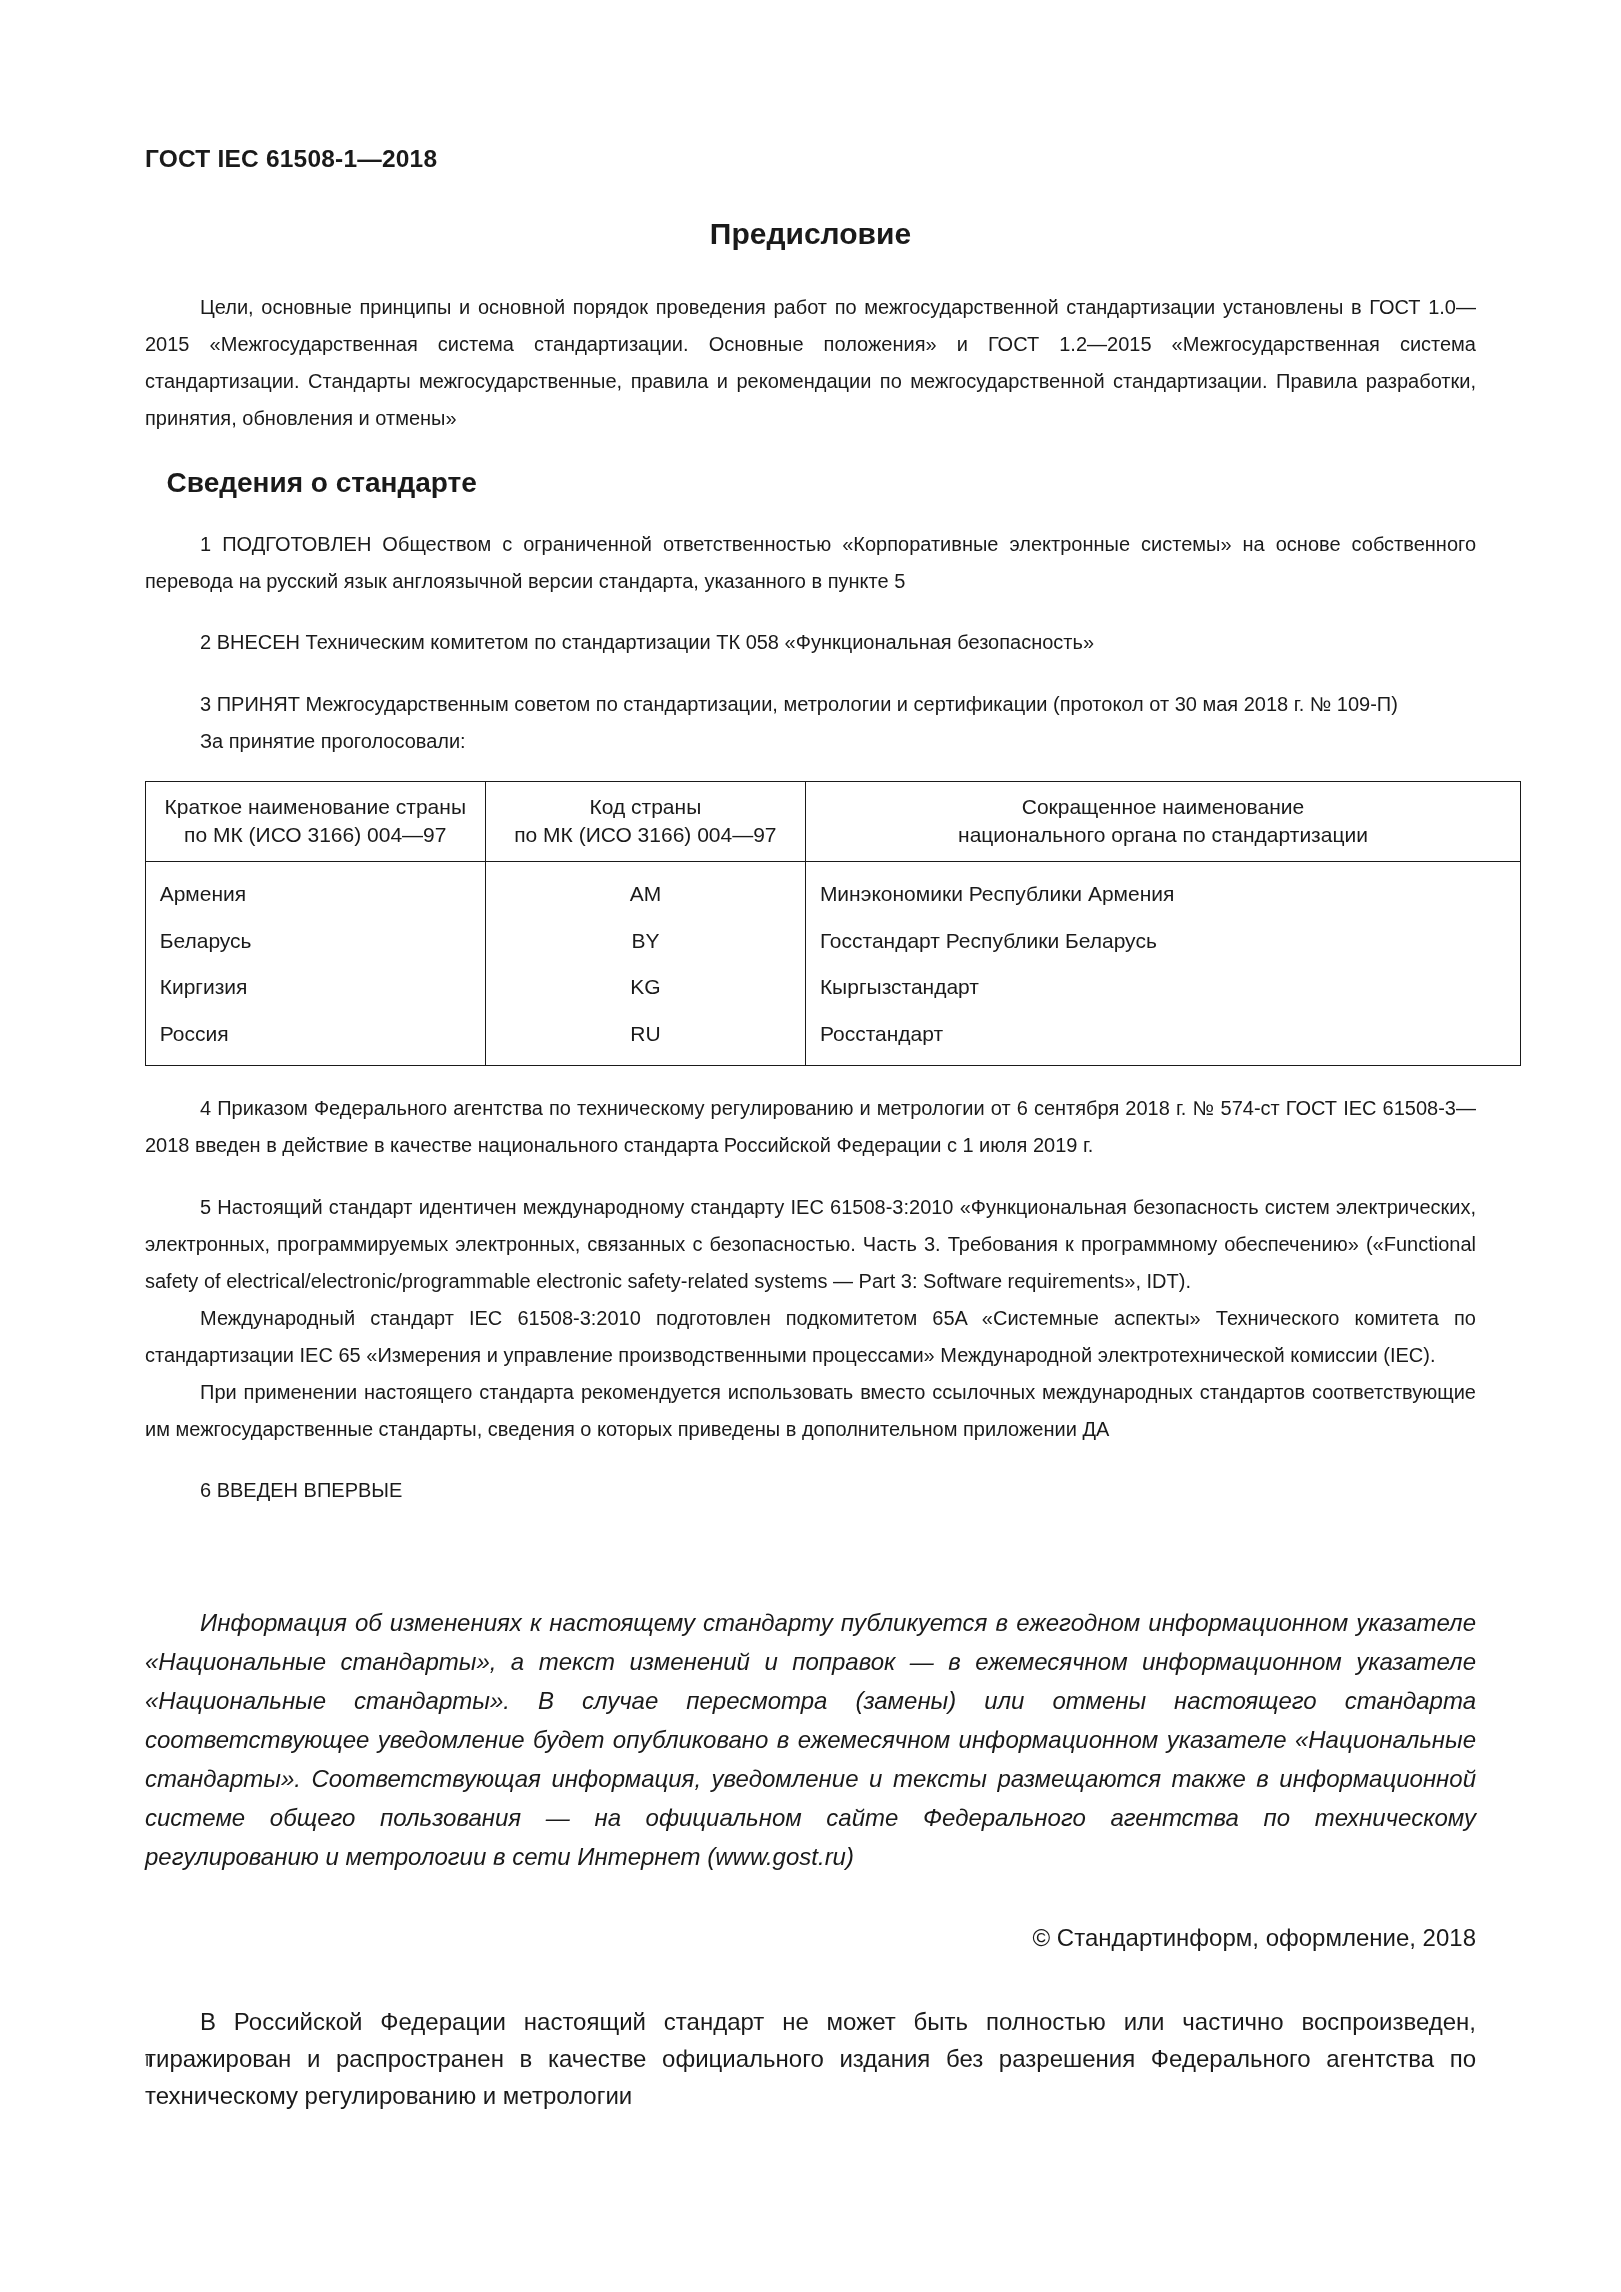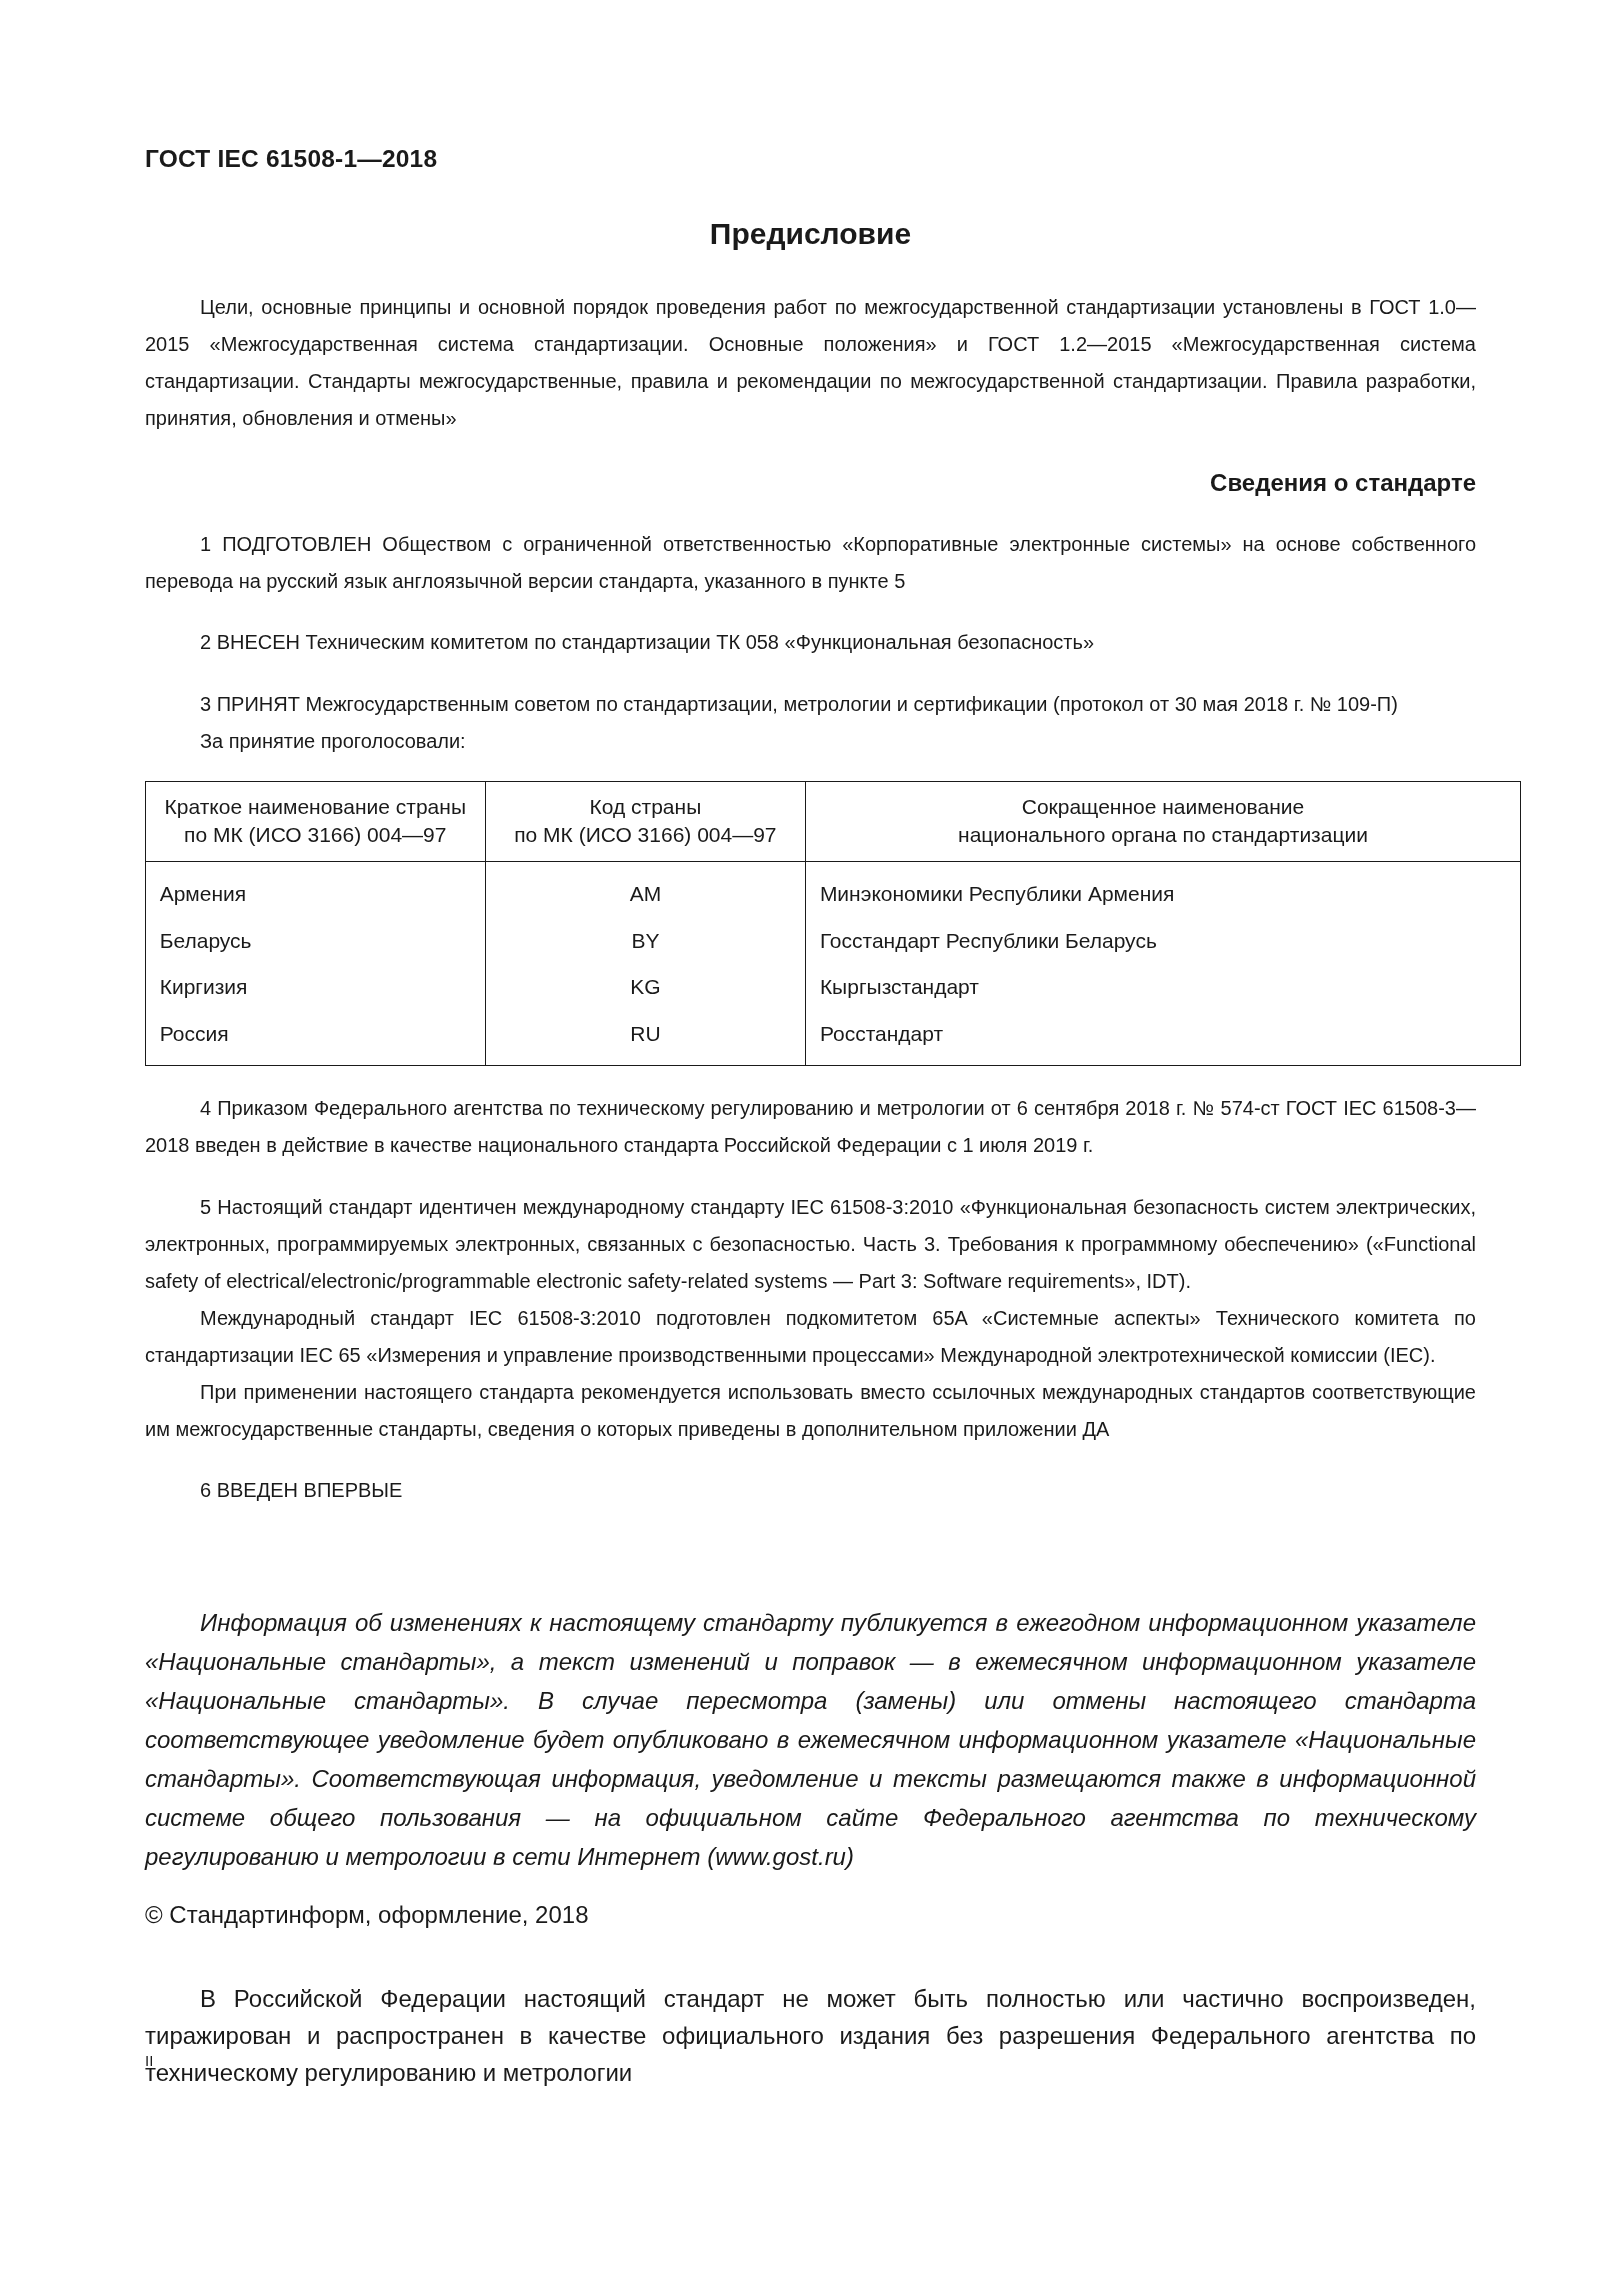--- a/index.html
+++ b/index.html
@@ -54,25 +54,24 @@
     font-size: 20px;
     line-height: 37px;
     text-align: justify;
     text-indent: 55px;
     hyphens: manual;
   }
   p.gap-lg { margin-top: 24.5px; }
 
   .section-heading {
     margin: 27.4px 0 0 0;
-    font-size: 24px;
+    font-size: 28px;
     line-height: 37px;
     font-weight: bold;
     text-indent: 21.6px;
-    text-align: right;
   }
 
   
   .vote-table-wrap {
     margin-top: 21.6px;
   }
   table.vote-table {
     width: 1325px;
     border-collapse: collapse;
     table-layout: fixed;
@@ -108,23 +107,23 @@
     margin-top: 94px;
     font-size: 24px;
     line-height: 39px;
     font-style: italic;
     text-align: justify;
     text-indent: 55px;
   }
 
   
   .copyright {
-    margin-top: 25px;
+    margin-top: 48px;
     font-size: 24px;
-    text-align: left;
+    text-align: right;
   }
 
   
   .closing {
     margin-top: 51px;
     font-size: 24px;
     line-height: 37px;
     text-align: justify;
     text-indent: 55px;
   }

